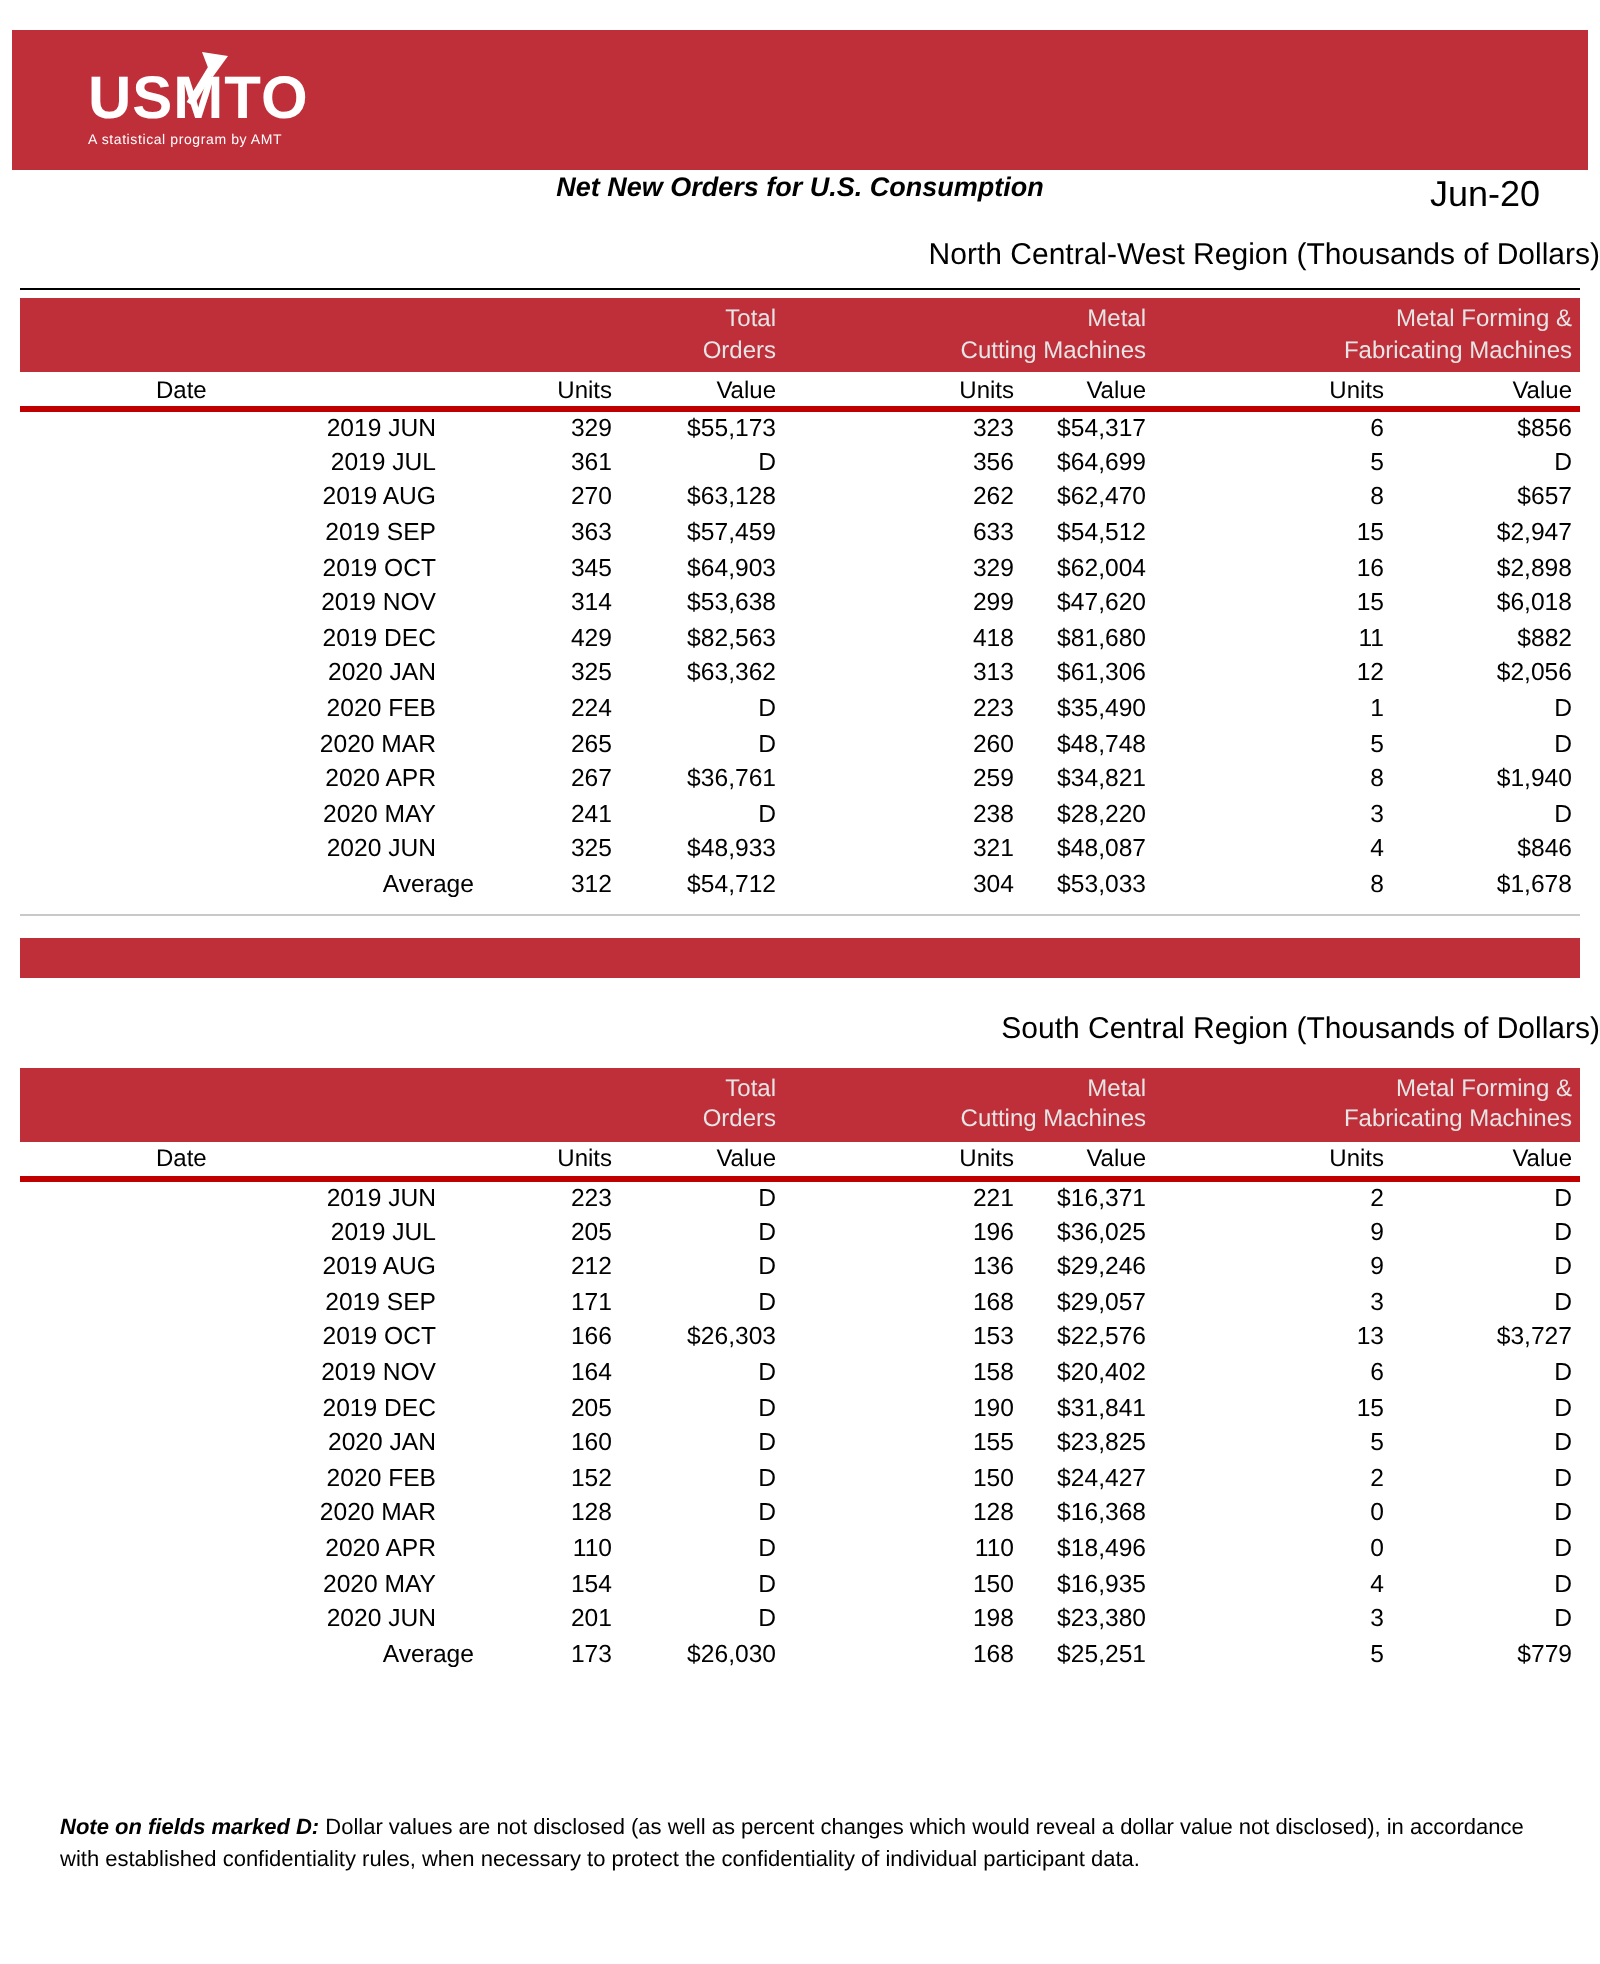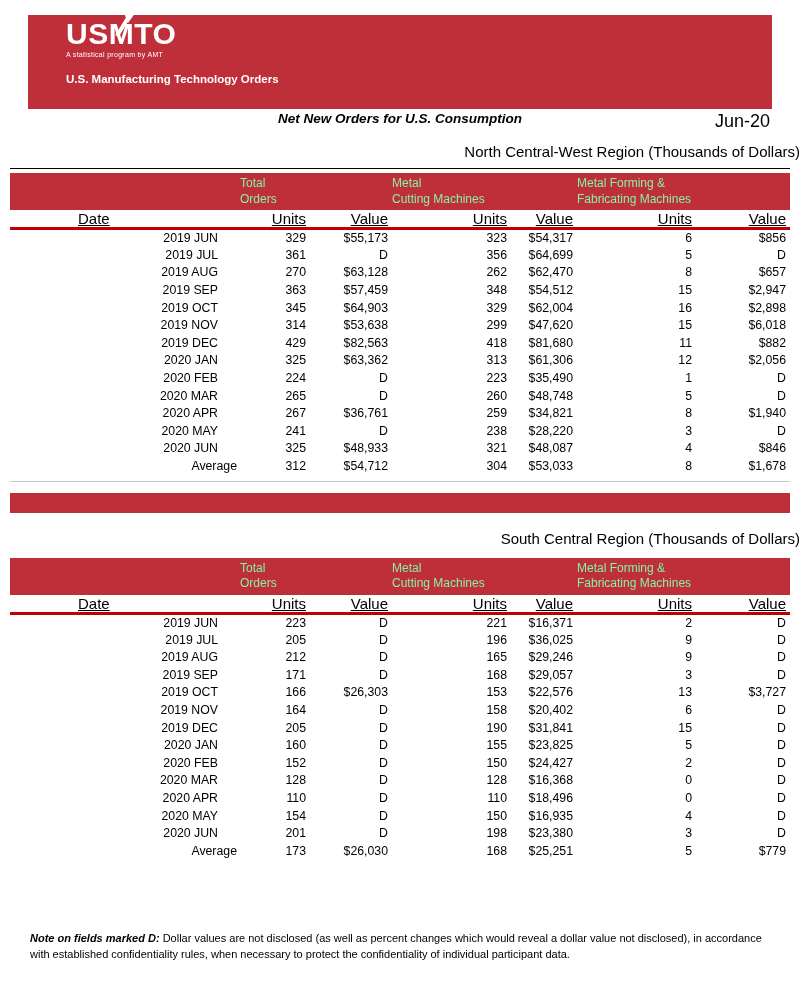--- a/index.html
+++ b/index.html
@@ -6,22 +6,22 @@
     --red:#bf2f3a;
     --rule:#c00000;
   }
   html,body{margin:0;padding:0;}
   body{
     width:800px;height:982px;background:#ffffff;position:relative;
     font-family:"Liberation Sans", sans-serif;color:#000;overflow:hidden;
   }
   
   .masthead{
-    margin:15px 28px 0;height:94px;background:var(--red);
-    box-sizing:border-box;padding:4px 0 0 38px;color:#fff;
+    margin:15px 6px 0;height:70px;background:var(--red);
+    box-sizing:border-box;padding:20px 0 0 38px;color:#fff;
   }
   .logo-wrap{position:relative;display:inline-block;line-height:1;}
   .logo-text{font-size:30px;font-weight:bold;letter-spacing:.5px;}
   .logo-arrow{position:absolute;left:48px;top:-9px;}
   .logo-tagline{font-size:7px;letter-spacing:.3px;margin-top:2px;}
   .masthead-subtitle{font-size:11.5px;font-weight:bold;margin-top:12px;}
   
   .report-title-row{position:relative;height:18px;text-align:center;}
   .report-title{font-size:13.5px;font-weight:bold;font-style:italic;display:inline-block;}
   .report-period{position:absolute;right:30px;top:2px;font-size:18px;}
@@ -32,27 +32,26 @@
   .endline{height:1px;background:#c9c9c9;margin:6px 10px 0;}
   .divider{height:20px;background:var(--red);margin:11px 10px 0;}
   .tbl-gap{height:10px;}
   
   table.data-table{
     width:780px;margin:0 10px;border-collapse:collapse;table-layout:fixed;
     font-size:12.3px;
   }
   table.data-table th,table.data-table td{padding:0 4px 0 0;white-space:nowrap;overflow:hidden;}
   tr.band th{
-    background:var(--red);color:#86efac;font-weight:normal;font-size:12px;
-    height:37px;text-align:left;vertical-align:middle;line-height:1.3;
+    background:var(--red);color:#e5e5e5;font-weight:normal;font-size:12px;
+    height:37px;text-align:right;vertical-align:middle;line-height:1.3;
   }
   tr.colhead th{
-    font-weight:normal;height:17px;text-align:right;font-size:15px;
+    font-weight:normal;height:17px;text-align:right;font-size:12px;
     border-bottom:3px solid var(--rule);
-    text-decoration:underline;
   }
   tr.colhead th.date-h{text-align:left;padding-left:68px;}
   tbody tr{height:17.6px;}
   tbody td{text-align:right;}
   tbody td.date-cell{padding-right:22px;}
   tbody tr.avg td.date-cell{padding-right:3px;}
   
   .footnote{margin:71px 30px 0;width:742px;font-size:11px;line-height:1.45;}
   .footnote b{font-weight:bold;font-style:italic;}
 </style>
@@ -140,21 +139,21 @@
         <td>$63,128</td>
         <td>262</td>
         <td>$62,470</td>
         <td>8</td>
         <td>$657</td>
       </tr>
       <tr>
         <td class="date-cell">2019 SEP</td>
         <td>363</td>
         <td>$57,459</td>
-        <td>348</td>
+        <td>633</td>
         <td>$54,512</td>
         <td>15</td>
         <td>$2,947</td>
       </tr>
       <tr>
         <td class="date-cell">2019 OCT</td>
         <td>345</td>
         <td>$64,903</td>
         <td>329</td>
         <td>$62,004</td>
@@ -303,21 +302,21 @@
         <td>D</td>
         <td>196</td>
         <td>$36,025</td>
         <td>9</td>
         <td>D</td>
       </tr>
       <tr>
         <td class="date-cell">2019 AUG</td>
         <td>212</td>
         <td>D</td>
-        <td>165</td>
+        <td>136</td>
         <td>$29,246</td>
         <td>9</td>
         <td>D</td>
       </tr>
       <tr>
         <td class="date-cell">2019 SEP</td>
         <td>171</td>
         <td>D</td>
         <td>168</td>
         <td>$29,057</td>

